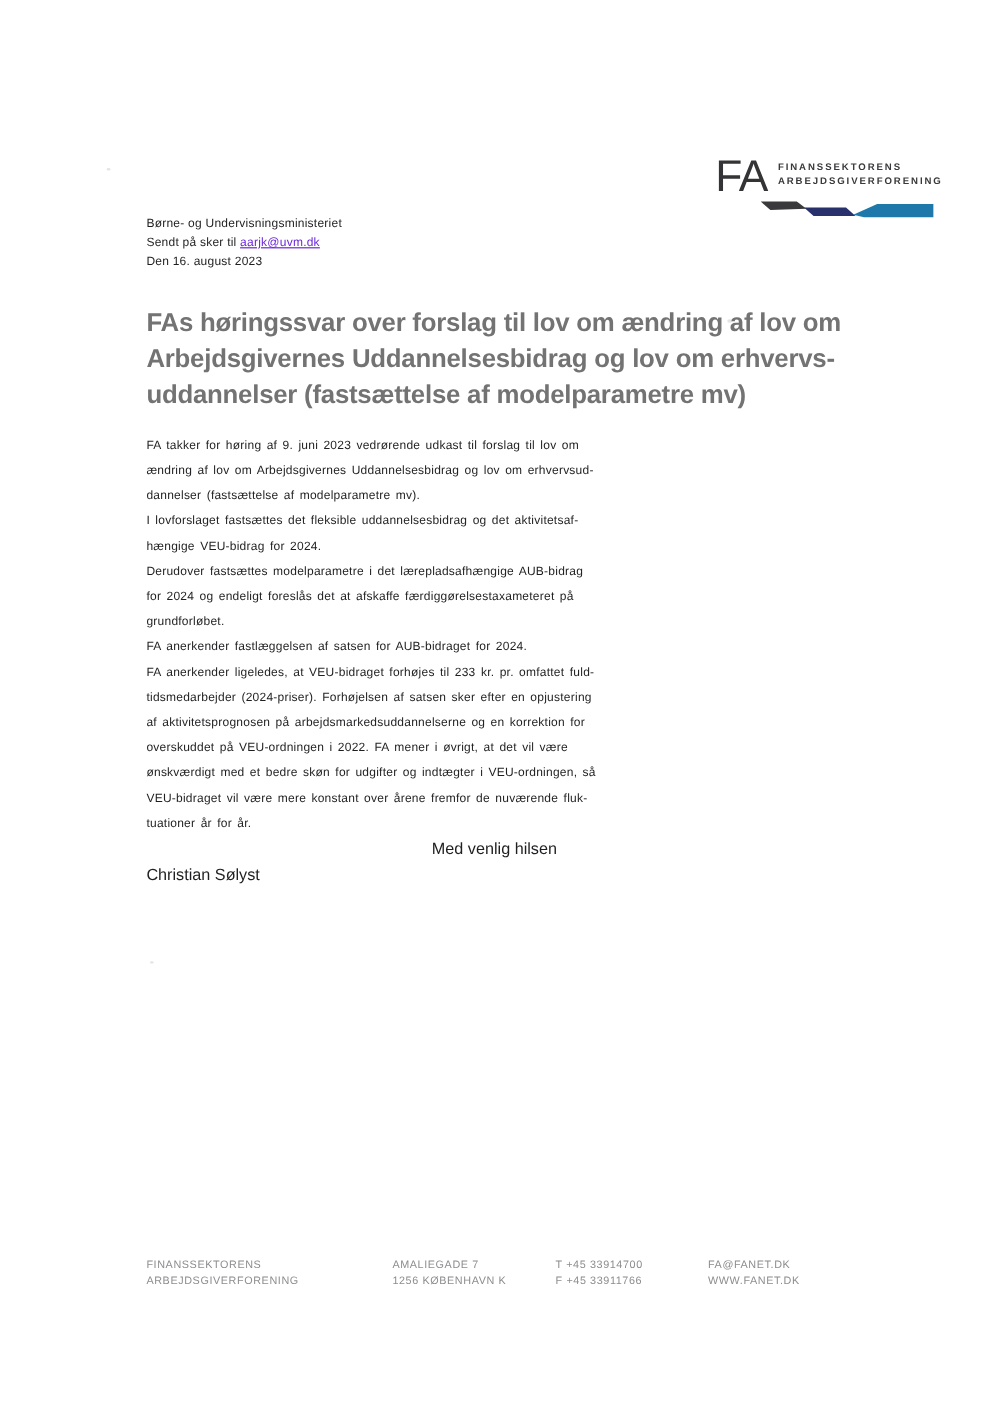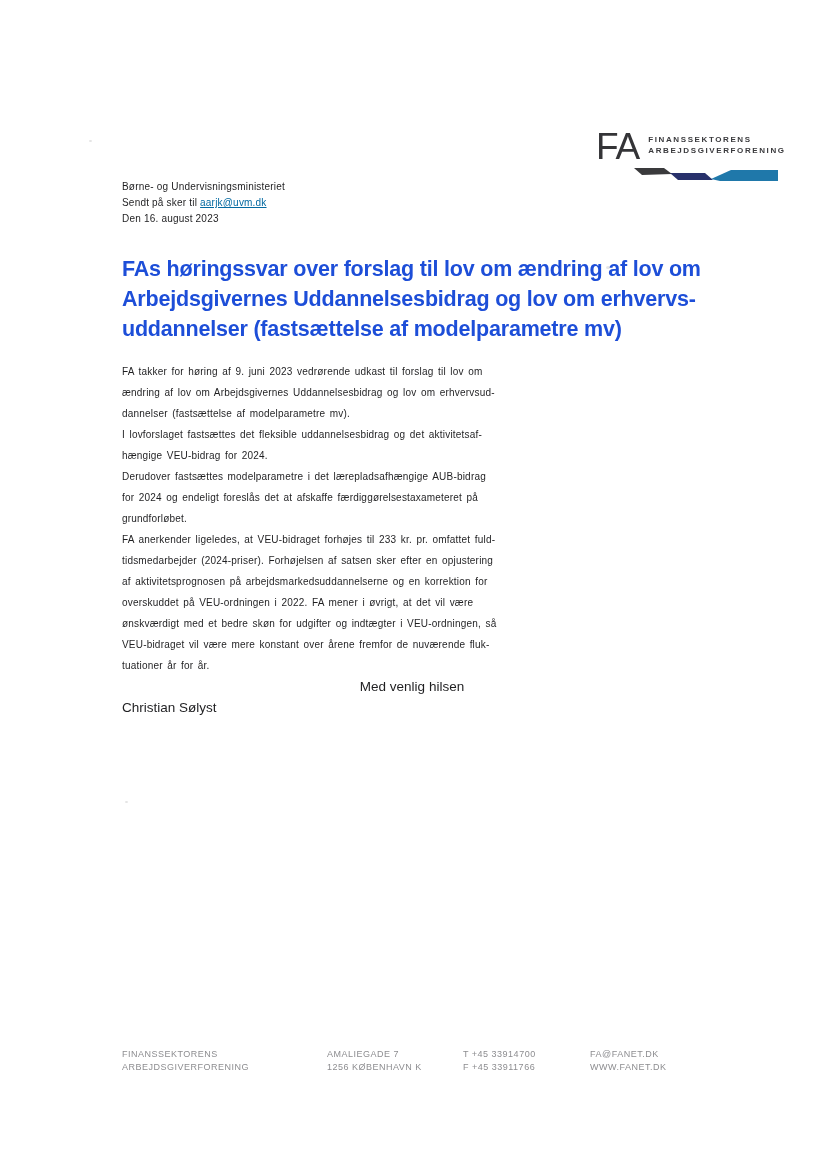--- a/index.html
+++ b/index.html
@@ -32,27 +32,27 @@
     white-space: nowrap;
   }
   .swoosh { display: block; margin-top: 4px; margin-left: 34px; }
 
   
   .content { position: absolute; left: 122px; top: 179px; width: 580px; }
   .content p { margin: 0; }
   .recipient, .sent, .date { font-size: 10px; line-height: 16px; letter-spacing: 0.2px; }
   .sent { margin-top: 16px; }
   .date { margin-top: 18px; }
-  .email { color: #0369a1; text-decoration: underline; }
+  .email { color: #6d28d9; text-decoration: underline; }
   .heading {
     margin: 27px 0 0 0;
     font-size: 21.5px;
     font-weight: bold;
     line-height: 30px;
-    color: #1d4ed8;
+    color: #737373;
     letter-spacing: -0.2px;
     white-space: pre-line;
   }
   .para {
     margin: 12px 0 0 0;
     font-size: 10px;
     line-height: 21px;
     letter-spacing: 0.2px;
     word-spacing: 1.5px;
     white-space: pre-line;
@@ -117,20 +117,21 @@
 uddannelser (fastsættelse af modelparametre mv)</h1>
 
     <p class="para first">FA takker for høring af 9. juni 2023 vedrørende udkast til forslag til lov om
 ændring af lov om Arbejdsgivernes Uddannelsesbidrag og lov om erhvervsud-
 dannelser (fastsættelse af modelparametre mv).</p>
     <p class="para">I lovforslaget fastsættes det fleksible uddannelsesbidrag og det aktivitetsaf-
 hængige VEU-bidrag for 2024.</p>
     <p class="para">Derudover fastsættes modelparametre i det lærepladsafhængige AUB-bidrag
 for 2024 og endeligt foreslås det at afskaffe færdiggørelsestaxameteret på
 grundforløbet.</p>
+    <p class="para">FA anerkender fastlæggelsen af satsen for AUB-bidraget for 2024.</p>
     <p class="para">FA anerkender ligeledes, at VEU-bidraget forhøjes til 233 kr. pr. omfattet fuld-
 tidsmedarbejder (2024-priser). Forhøjelsen af satsen sker efter en opjustering
 af aktivitetsprognosen på arbejdsmarkedsuddannelserne og en korrektion for
 overskuddet på VEU-ordningen i 2022. FA mener i øvrigt, at det vil være
 ønskværdigt med et bedre skøn for udgifter og indtægter i VEU-ordningen, så
 VEU-bidraget vil være mere konstant over årene fremfor de nuværende fluk-
 tuationer år for år.</p>
 
     <p class="salutation">Med venlig hilsen</p>
     <p class="signature">Christian Sølyst</p>

